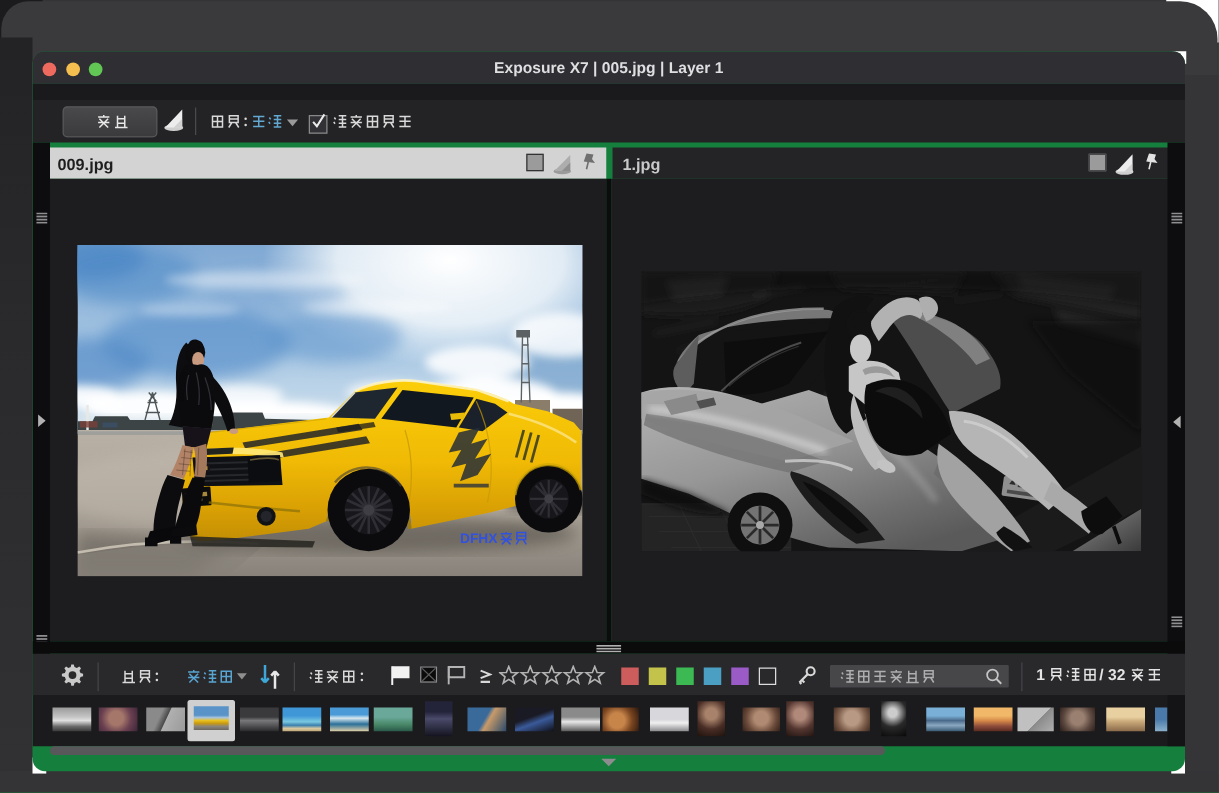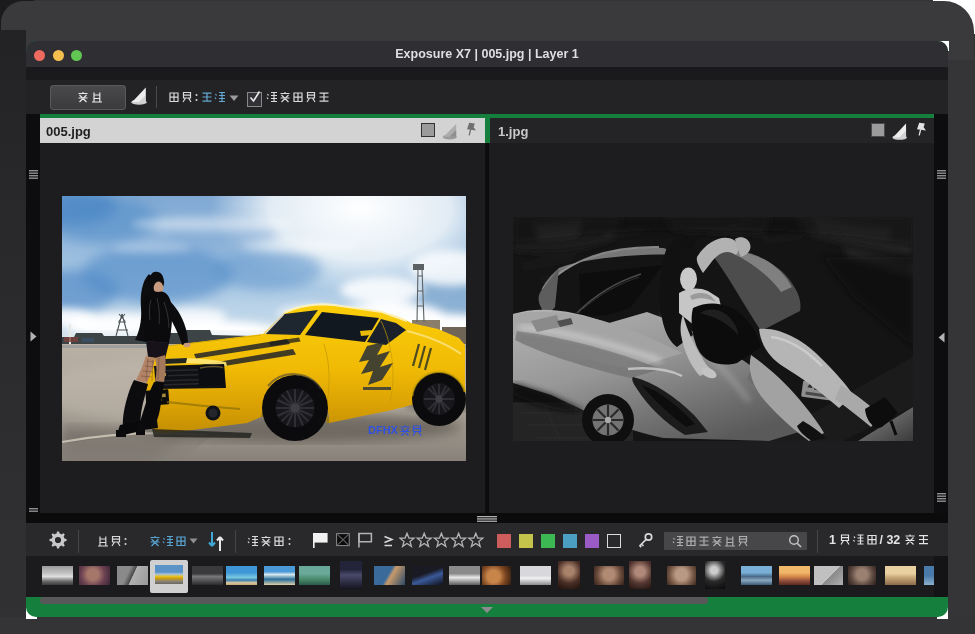--- a/index.html
+++ b/index.html
@@ -107,21 +107,21 @@
       <svg class="abs" style="left:240px;top:10px;color:#d9d9d9" width="65" height="14">
           <use href="#gF" x="0" y="1"></use>
           <use href="#gD" x="13" y="1"></use>
           <use href="#gB" x="26" y="1"></use>
           <use href="#gE" x="39" y="1"></use>
           <use href="#gA" x="52" y="1"></use>
         </svg>
     </div>
 
     <div class="abs" style="left:14px;top:77px;width:445px;height:25px;background:#d3d3d3;"></div>
-    <div class="abs" style="left:20px;top:82.5px;width:200px;height:16px;font-size:13px;font-weight:bold;color:#1e1e1e;">005.jpg</div>
+    <div class="abs" style="left:20px;top:82.5px;width:200px;height:16px;font-size:13px;font-weight:bold;color:#1e1e1e;">009.jpg</div>
     <div class="abs" style="left:464px;top:77px;width:447px;height:25px;background:#242427;"></div>
     <div class="abs" style="left:472px;top:82.5px;width:200px;height:16px;font-size:13px;font-weight:bold;color:#c9c9c9;">1.jpg</div>
     <div id="hdricons" class="abs" style="left:0;top:0;">
       <div class="abs" style="left:395px;top:82px;width:12px;height:12px;background:#9b9b9b;border:1.5px solid #333333;"></div>
       <svg class="abs" style="left:416px;top:81px;" width="16" height="18">
           <ellipse cx="7.8" cy="15" rx="7" ry="2.4" fill="#9b9b9b"></ellipse>
           <path d="M1.5 14.8 L14.2 14.8 L14.2 2 Z" fill="#adadad"></path>
           <path d="M1.5 14.8 L14.2 14.8 L14.2 8 L7.5 14.8 Z" fill="#8f8f8f"></path>
         </svg>
       <svg class="abs" style="left:439px;top:81px;color:#6f6f6f" width="12" height="15">

